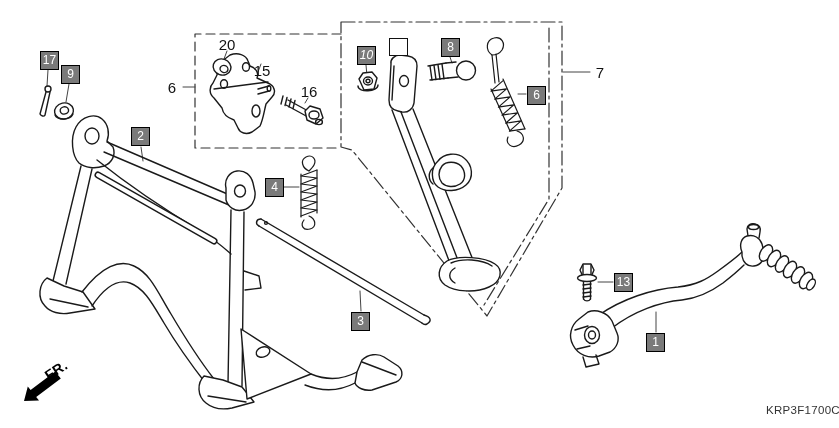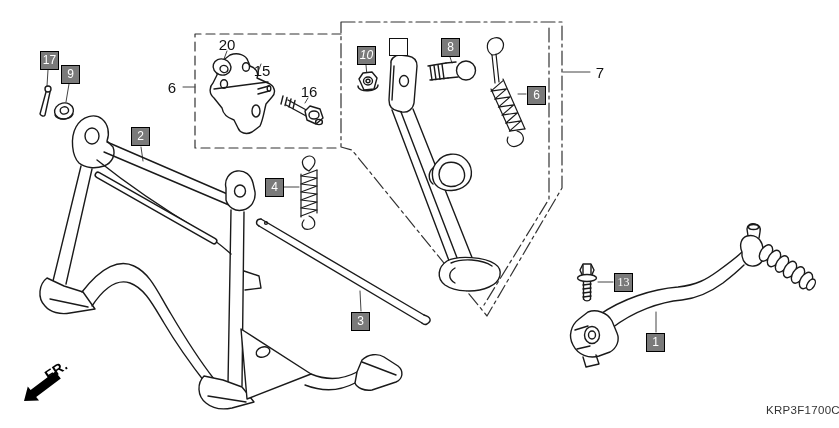--- a/index.html
+++ b/index.html
@@ -205,21 +205,21 @@
 
   <div id="callout-layer">
       <div class="co-box" style="left: 40px; top: 51px;">17</div>
       <div class="co-box" style="left: 61px; top: 65px;">9</div>
       <div class="co-box" style="left: 131px; top: 127px;">2</div>
       <div class="co-box" style="left: 265px; top: 178px;">4</div>
       <div class="co-box" style="left: 351px; top: 312px;">3</div>
       <div class="co-box" style="left: 357px; top: 46px; font-style: italic;">10</div>
       <div class="co-box" style="left: 441px; top: 38px;">8</div>
       <div class="co-box" style="left: 527px; top: 86px;">6</div>
-      <div class="co-box" style="left: 614px; top: 273px; font-family: Liberation Serif, serif;">13</div>
+      <div class="co-box" style="left: 614px; top: 273px;">13</div>
       <div class="co-box" style="left: 646px; top: 333px;">1</div>
       <div class="co-plain" style="left: 227px; top: 44px;">20</div>
       <div class="co-plain" style="left: 262px; top: 57px; margin-top: 13px;">15</div>
       <div class="co-plain" style="left: 309px; top: 91px;">16</div>
       <div class="co-plain" style="left: 172px; top: 87px;">6</div>
       <div class="co-plain" style="left: 600px; top: 72px;">7</div>
     </div>
 
   <div class="empty-box"></div>
 

